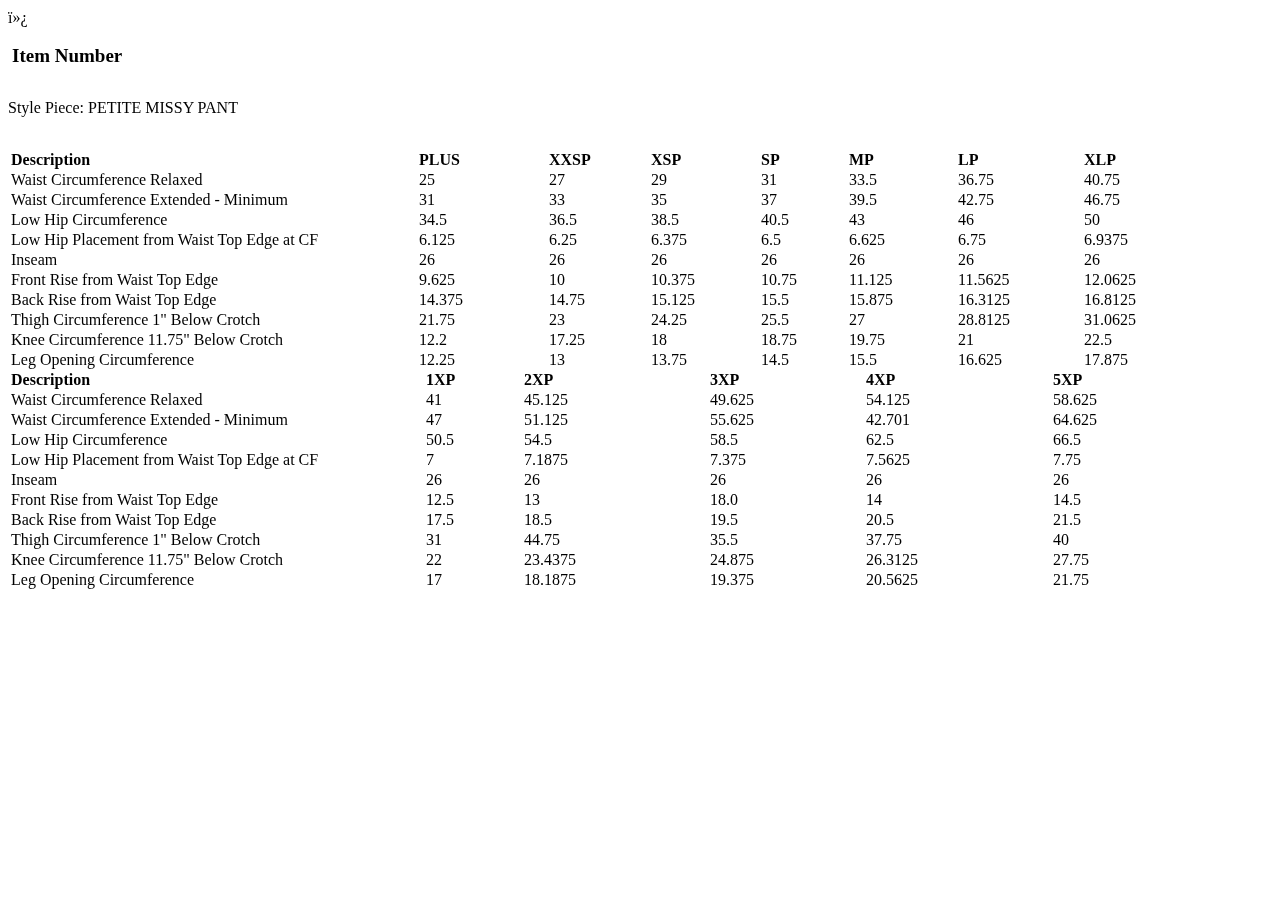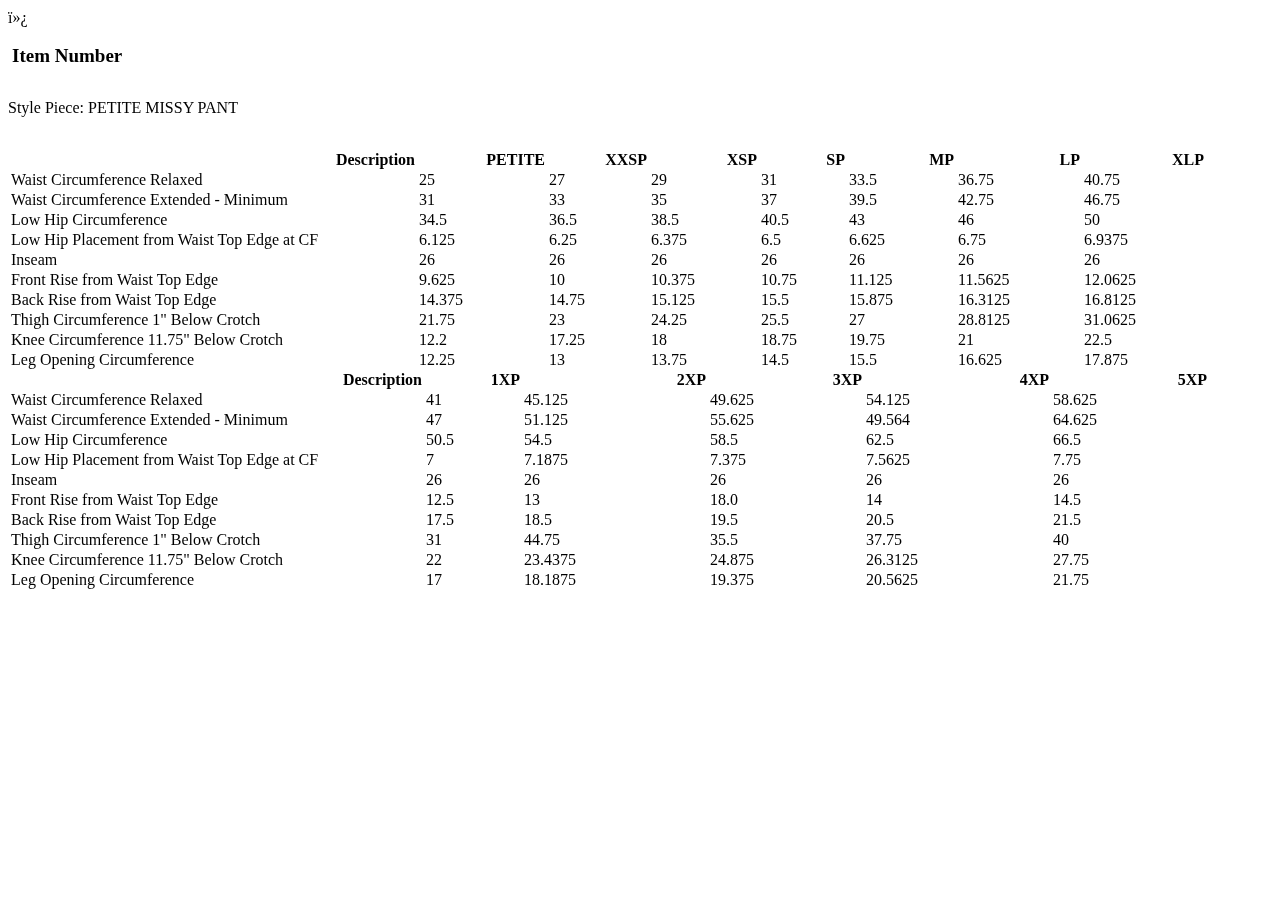--- a/index.html
+++ b/index.html
@@ -41,21 +41,21 @@
     line-height: 20px;
     height: 20px;
     text-align: left;
     vertical-align: top;
     white-space: nowrap;
     overflow: hidden;
     font-weight: normal;
   }
   .spec-table th {
     font-weight: bold;
-    text-align: right;
+    text-align: left;
   }
 </style>
 </head>
 <body>
 
 <div class="bom">ï»¿</div>
 
 <h3 class="page-title">Item Number</h3>
 
 <section>
@@ -67,21 +67,21 @@
       <col style="width:100px">
       <col style="width:108px">
       <col style="width:86px">
       <col style="width:107px">
       <col style="width:124px">
       <col style="width:122px">
     </colgroup>
     <thead>
         <tr>
           <th>Description</th>
-          <th>PETITE</th>
+          <th>PLUS</th>
           <th>XXSP</th>
           <th>XSP</th>
           <th>SP</th>
           <th>MP</th>
           <th>LP</th>
           <th>XLP</th>
         </tr>
       </thead>
     <tbody>
         <tr>
@@ -215,21 +215,21 @@
           <td>45.125</td>
           <td>49.625</td>
           <td>54.125</td>
           <td>58.625</td>
         </tr>
         <tr>
           <td>Waist Circumference Extended - Minimum</td>
           <td>47</td>
           <td>51.125</td>
           <td>55.625</td>
-          <td>49.564</td>
+          <td>42.701</td>
           <td>64.625</td>
         </tr>
         <tr>
           <td>Low Hip Circumference</td>
           <td>50.5</td>
           <td>54.5</td>
           <td>58.5</td>
           <td>62.5</td>
           <td>66.5</td>
         </tr>

